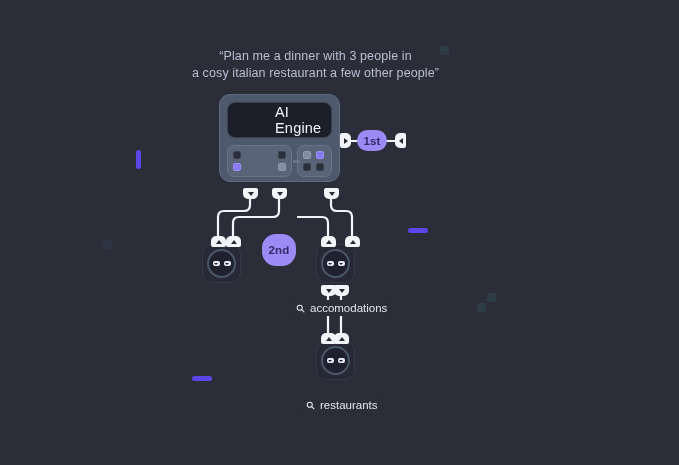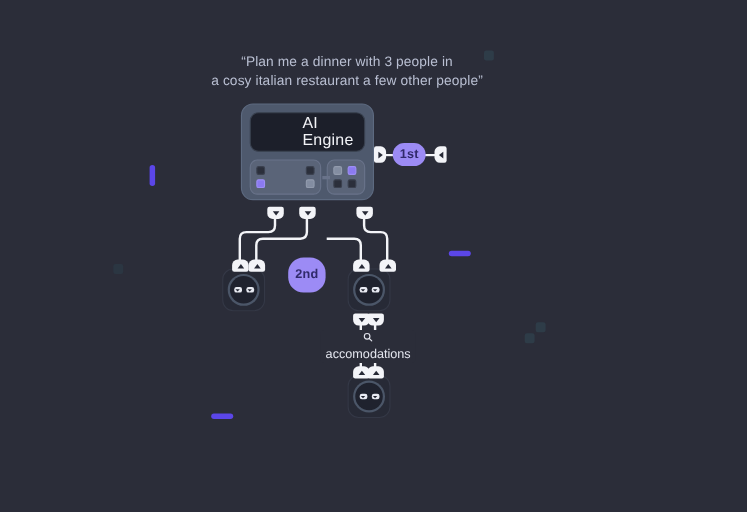--- a/index.html
+++ b/index.html
@@ -400,34 +400,43 @@
   <div class="robot" style="left:316px; top:244px;">
     <div class="robot-face">
       <div class="eyes">
         <div class="eye"></div>
         <div class="eye"></div>
       </div>
     </div>
   </div>
   <div class="port down" style="left:321px; top:285px;"></div>
   <div class="port down" style="left:334px; top:285px;"></div>
-  <div class="node-label" style="left:291px; top:300px;flex-direction:column;">
+  <div class="node-label" style="left:291px; top:300px;">
     <span class="search-icon">
       <svg viewBox="0 0 12 12" width="9" height="9">
         <circle cx="5" cy="5" r="3.4" fill="none" stroke="#e3e5ee" stroke-width="1.4"></circle>
         <line x1="7.6" y1="7.6" x2="10.6" y2="10.6" stroke="#e3e5ee" stroke-width="1.4" stroke-linecap="round"></line>
       </svg>
     </span>
     <span>accomodations</span>
   </div>
 
   <div class="port up flip" style="left:321px; top:333px;"></div>
   <div class="port up flip" style="left:334px; top:333px;"></div>
   <div class="robot" style="left:316px; top:341px;">
     <div class="robot-face">
       <div class="eyes">
         <div class="eye"></div>
         <div class="eye"></div>
       </div>
     </div>
   </div>
+  <div class="node-label" style="left:301px; top:397px;">
+    <span class="search-icon">
+      <svg viewBox="0 0 12 12" width="9" height="9">
+        <circle cx="5" cy="5" r="3.4" fill="none" stroke="#e3e5ee" stroke-width="1.4"></circle>
+        <line x1="7.6" y1="7.6" x2="10.6" y2="10.6" stroke="#e3e5ee" stroke-width="1.4" stroke-linecap="round"></line>
+      </svg>
+    </span>
+    <span>restaurants</span>
+  </div>
 
 </div>
 
 </body></html>

